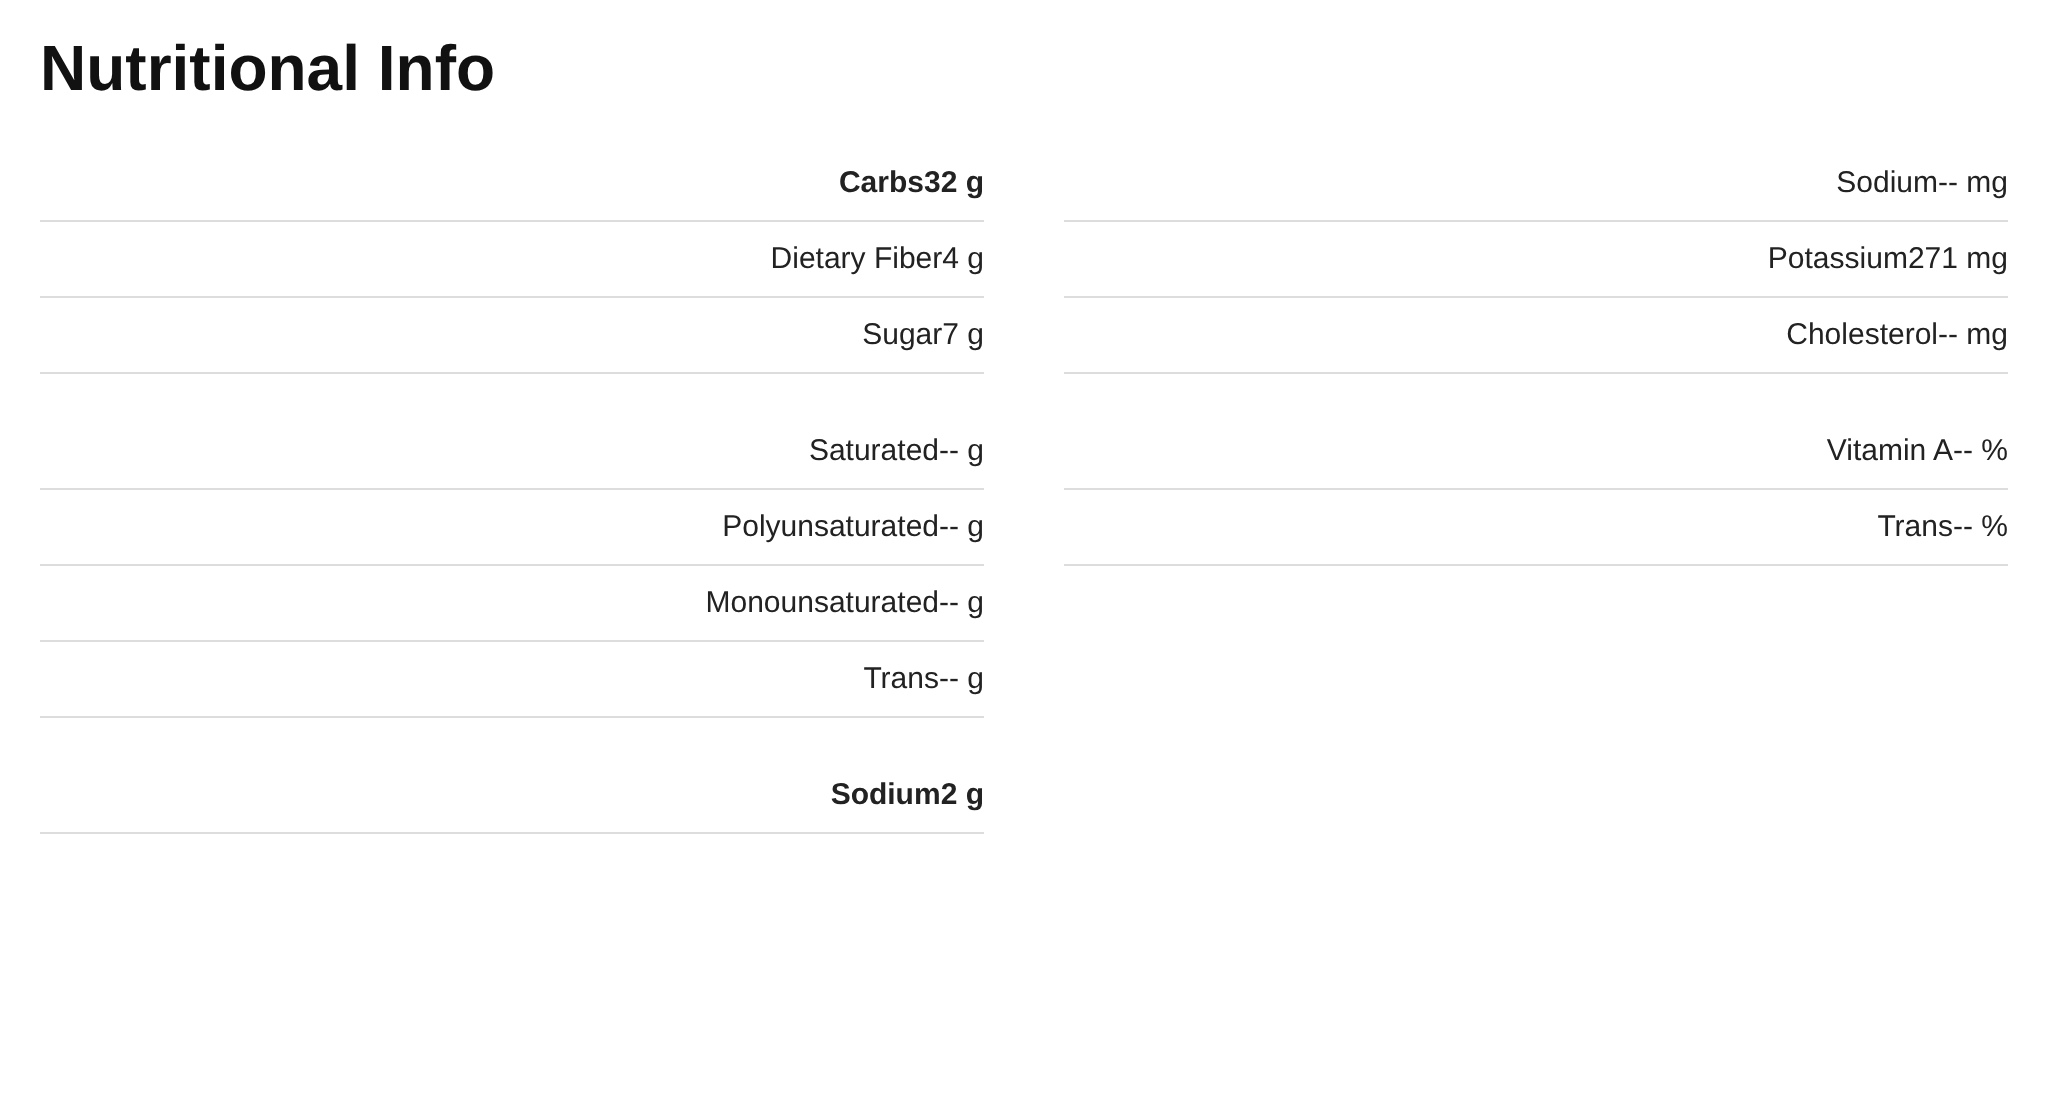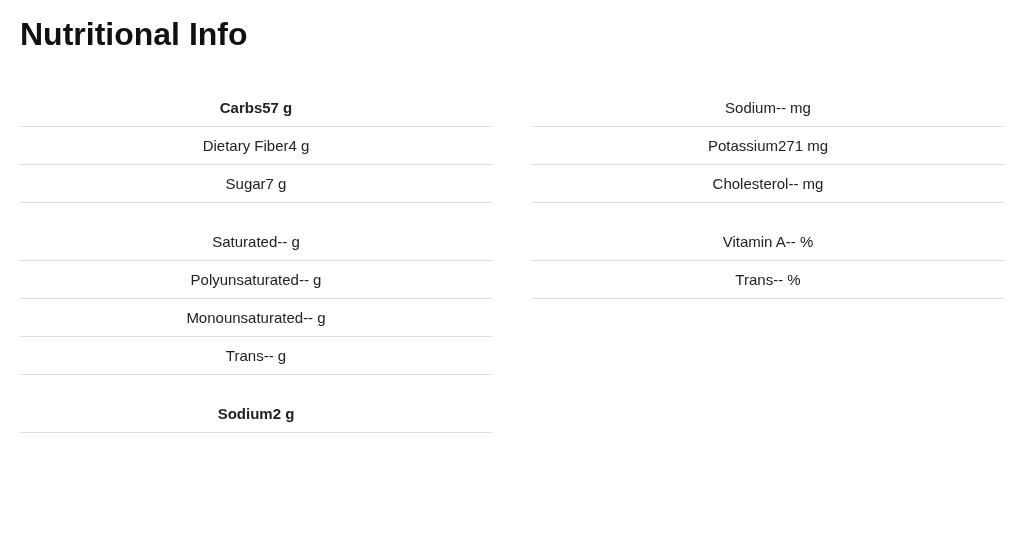--- a/index.html
+++ b/index.html
@@ -13,42 +13,42 @@
       background: #ffffff;
       color: #222222;
       width: 1024px;
       min-height: 555px;
       padding: 16px 20px;
     }
 
     h1 {
       font-size: 32px;
       font-weight: bold;
-      margin-bottom: 36px;
+      margin-bottom: 20px;
       color: #111111;
     }
 
     .columns {
       display: flex;
       gap: 0;
     }
 
     .col {
       flex: 1;
       padding-right: 30px;
     }
 
     .col:last-child {
       padding-right: 0;
       padding-left: 10px;
     }
 
     .nutrient-row {
       display: flex;
-      justify-content: center;
+      justify-content: flex-end;
       align-items: center;
       padding: 10px 0;
       border-bottom: 1px solid #dddddd;
       font-size: 15px;
     }
 
     .nutrient-row.bold-row .nutrient-name {
       font-weight: bold;
     }
 
@@ -78,21 +78,21 @@
   </style>
 </head>
 <body>
 
 <h1>Nutritional Info</h1>
 
 <div class="columns">
   <div class="col" id="left-col">
       <div class="nutrient-row bold-row">
         <span class="nutrient-name">Carbs</span>
-        <span class="nutrient-value">57 g</span>
+        <span class="nutrient-value">32 g</span>
       </div>
       <div class="nutrient-row">
         <span class="nutrient-name">Dietary Fiber</span>
         <span class="nutrient-value">4 g</span>
       </div>
       <div class="nutrient-row">
         <span class="nutrient-name">Sugar</span>
         <span class="nutrient-value">7 g</span>
       </div>
       <div class="spacer"></div>

